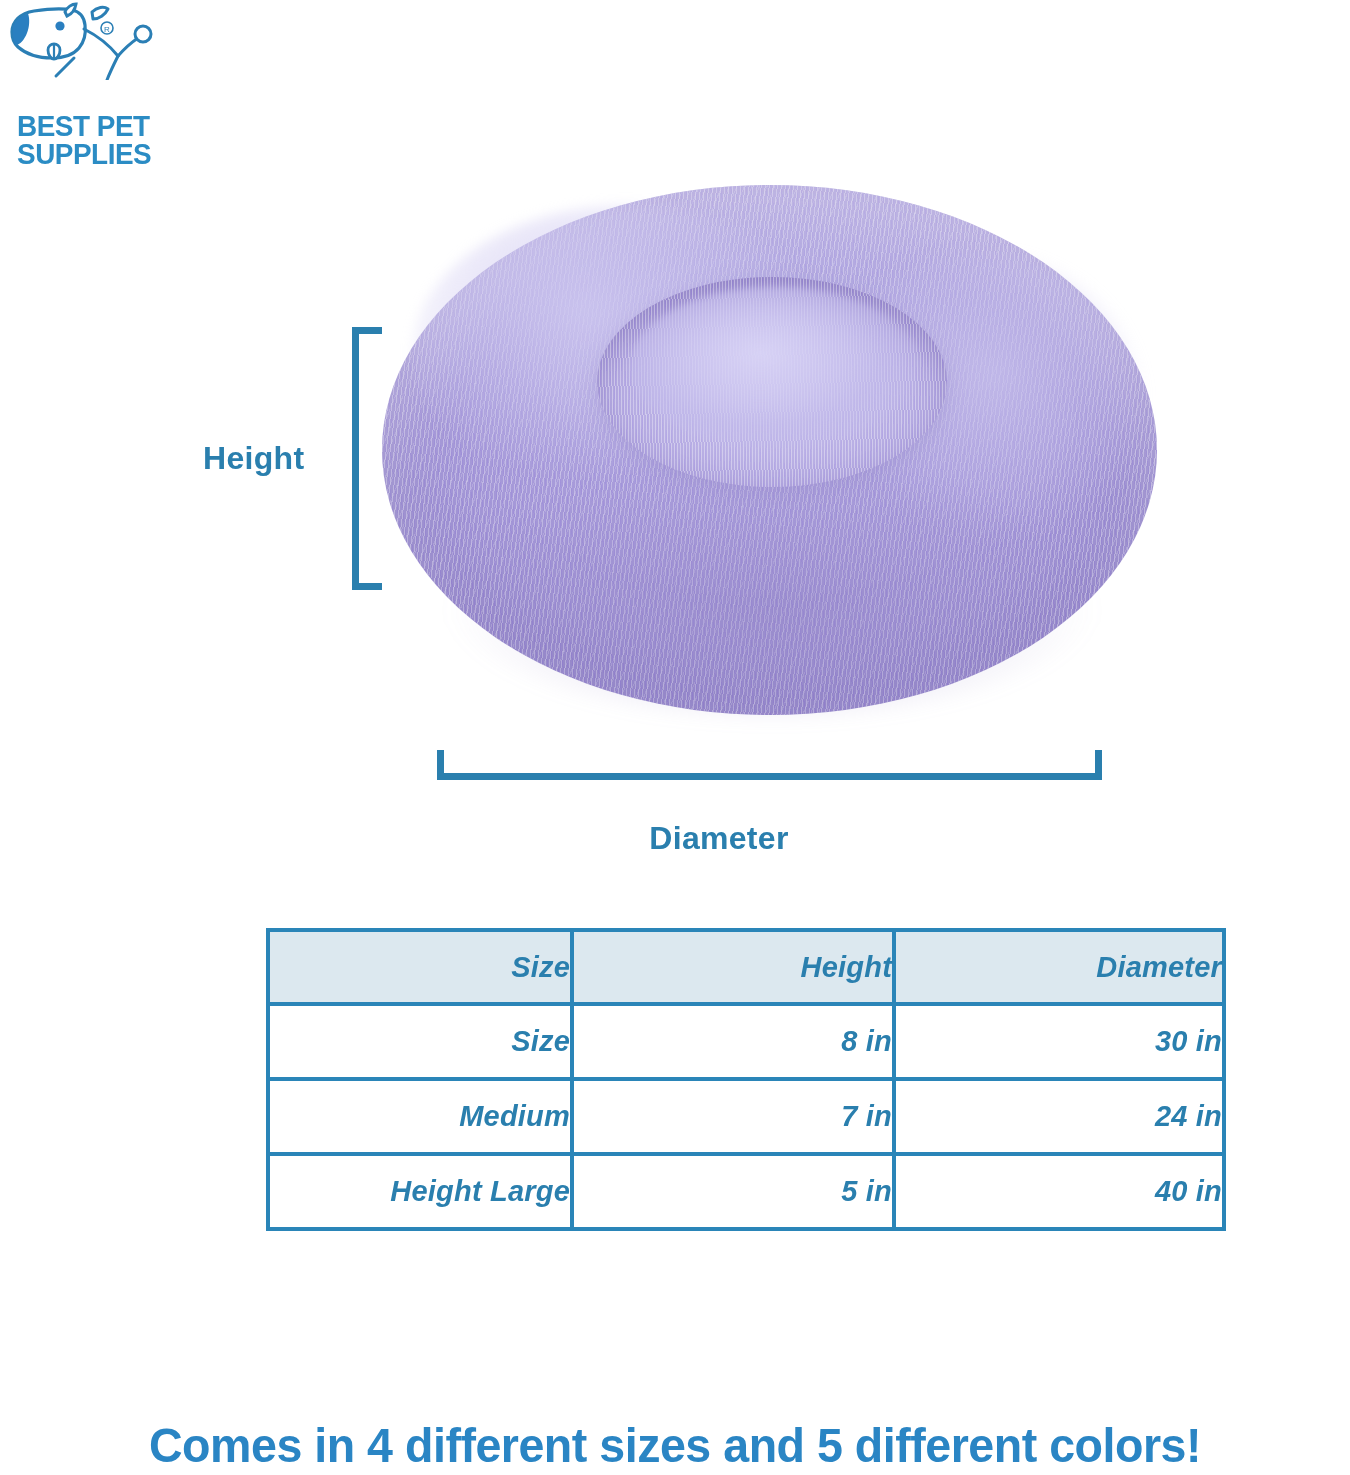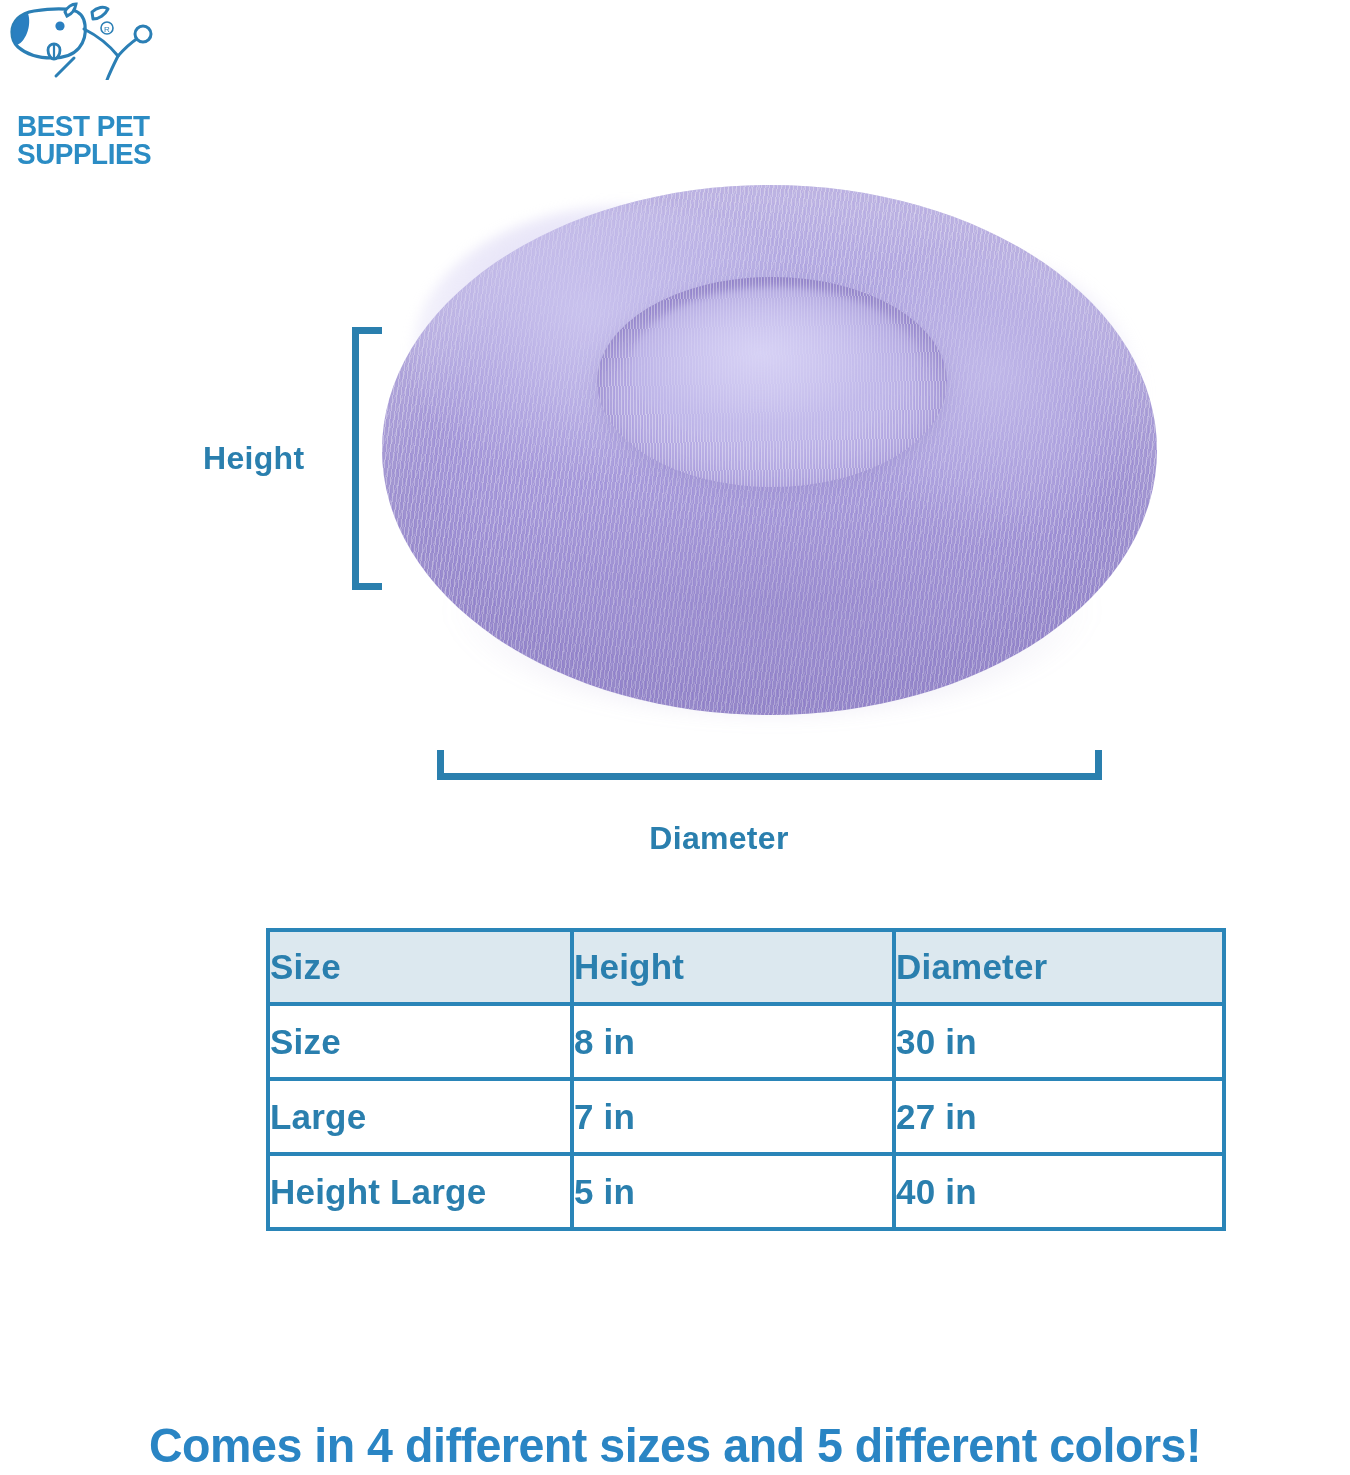--- a/index.html
+++ b/index.html
@@ -253,27 +253,28 @@
     position: absolute;
     left: 266px;
     top: 928px;
     width: 956px;
     border-collapse: collapse;
     table-layout: fixed;
   }
   .size-table th,
   .size-table td {
     border: 4px solid #2a85b8;
-    text-align: left;
+    text-align: right;
     color: #2a7fae;
-    font-size: 35px;
+    font-size: 29px;
     font-weight: bold;
     height: 71px;
     padding: 0;
     letter-spacing: 0.2px;
+    font-style: italic;
   }
   .size-table th {
     background: #dce8ef;
     height: 70px;
   }
   .size-table col.c-size { width: 304px; }
   .size-table col.c-height { width: 322px; }
   .size-table col.c-diameter { width: 330px; }
 
   
@@ -380,23 +381,23 @@
       <th>Diameter</th>
     </tr>
   </thead>
   <tbody>
     <tr>
       <td>Size</td>
       <td>8 in</td>
       <td>30 in</td>
     </tr>
     <tr>
-      <td>Large</td>
+      <td>Medium</td>
       <td>7 in</td>
-      <td>27 in</td>
+      <td>24 in</td>
     </tr>
     <tr>
       <td>Height Large</td>
       <td>5 in</td>
       <td>40 in</td>
     </tr>
   </tbody>
 </table>
 
 <div class="footer-banner">Comes in 4 different sizes and 5 different colors!</div>

